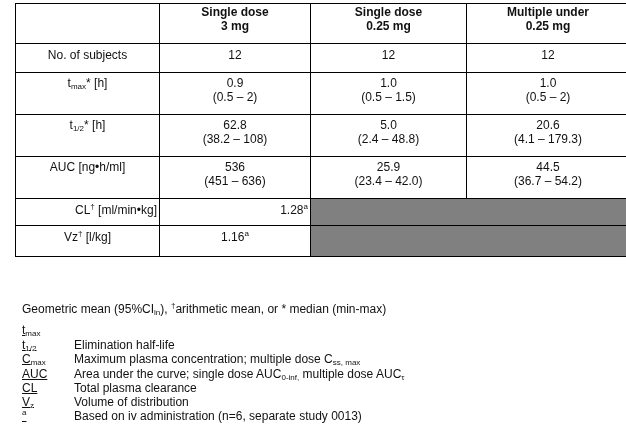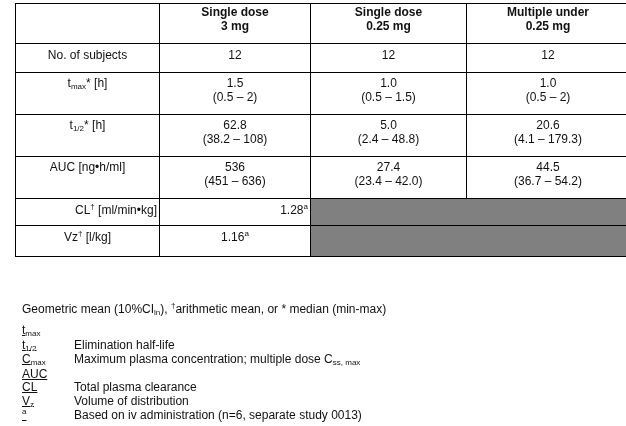--- a/index.html
+++ b/index.html
@@ -40,67 +40,68 @@
     <th><span>Multiple under</span><br><span>0.25 mg</span></th>
   </tr>
   <tr class="r-subj">
     <td>No. of subjects</td>
     <td>12</td>
     <td>12</td>
     <td>12</td>
   </tr>
   <tr class="r-2line">
     <td><span>t</span><sub class="s">max</sub><span>* [h]</span></td>
-    <td><span>1.5</span><br><span>(0.5 – 2)</span></td>
+    <td><span>0.9</span><br><span>(0.5 – 2)</span></td>
     <td><span>1.0</span><br><span>(0.5 – 1.5)</span></td>
     <td><span>1.0</span><br><span>(0.5 – 2)</span></td>
   </tr>
   <tr class="r-2line">
     <td><span>t</span><sub class="s">1/2</sub><span>* [h]</span></td>
     <td><span>62.8</span><br><span>(38.2 – 108)</span></td>
     <td><span>5.0</span><br><span>(2.4 – 48.8)</span></td>
     <td><span>20.6</span><br><span>(4.1 – 179.3)</span></td>
   </tr>
   <tr class="r-2line">
     <td>AUC [ng•h/ml]</td>
     <td><span>536</span><br><span>(451 – 636)</span></td>
-    <td><span>27.4</span><br><span>(23.4 – 42.0)</span></td>
+    <td><span>25.9</span><br><span>(23.4 – 42.0)</span></td>
     <td><span>44.5</span><br><span>(36.7 – 54.2)</span></td>
   </tr>
   <tr class="r-small">
     <td><span>CL</span><sup class="p">†</sup><span> [ml/min•kg]</span></td>
     <td><span>1.28</span><sup class="p">a</sup></td>
     <td class="shade" colspan="2"></td>
   </tr>
   <tr class="r-vz">
     <td><span>Vz</span><sup class="p">†</sup><span> [l/kg]</span></td>
     <td><span>1.16</span><sup class="p">a</sup></td>
     <td class="shade" colspan="2"></td>
   </tr>
 </tbody>
   </table>
 
 <div class="foot">
-  <span>Geometric mean (10%CI</span><sub class="s">ln</sub><span>), </span><sup class="p">†</sup><span>arithmetic mean, or * median (min-max)</span>
+  <span>Geometric mean (95%CI</span><sub class="s">ln</sub><span>), </span><sup class="p">†</sup><span>arithmetic mean, or * median (min-max)</span>
 </div>
 
 <div class="legend">
   <div class="row">
     <div class="abbr"><span>t</span><sub class="s">max</sub></div>
   </div>
   <div class="row">
     <div class="abbr"><span>t</span><sub class="s">1/2</sub></div>
     <div class="def">Elimination half-life</div>
   </div>
   <div class="row">
     <div class="abbr"><span>C</span><sub class="s">max</sub></div>
     <div class="def"><span>Maximum plasma concentration; multiple dose C</span><sub class="s">ss, max</sub></div>
   </div>
   <div class="row">
     <div class="abbr">AUC</div>
+    <div class="def"><span>Area under the curve; single dose AUC</span><sub class="s">0-inf,</sub><span> multiple dose AUC</span><sub class="s">τ</sub></div>
   </div>
   <div class="row">
     <div class="abbr">CL</div>
     <div class="def">Total plasma clearance</div>
   </div>
   <div class="row">
     <div class="abbr"><span>V</span><sub class="s">z</sub></div>
     <div class="def">Volume of distribution</div>
   </div>
   <div class="row">

